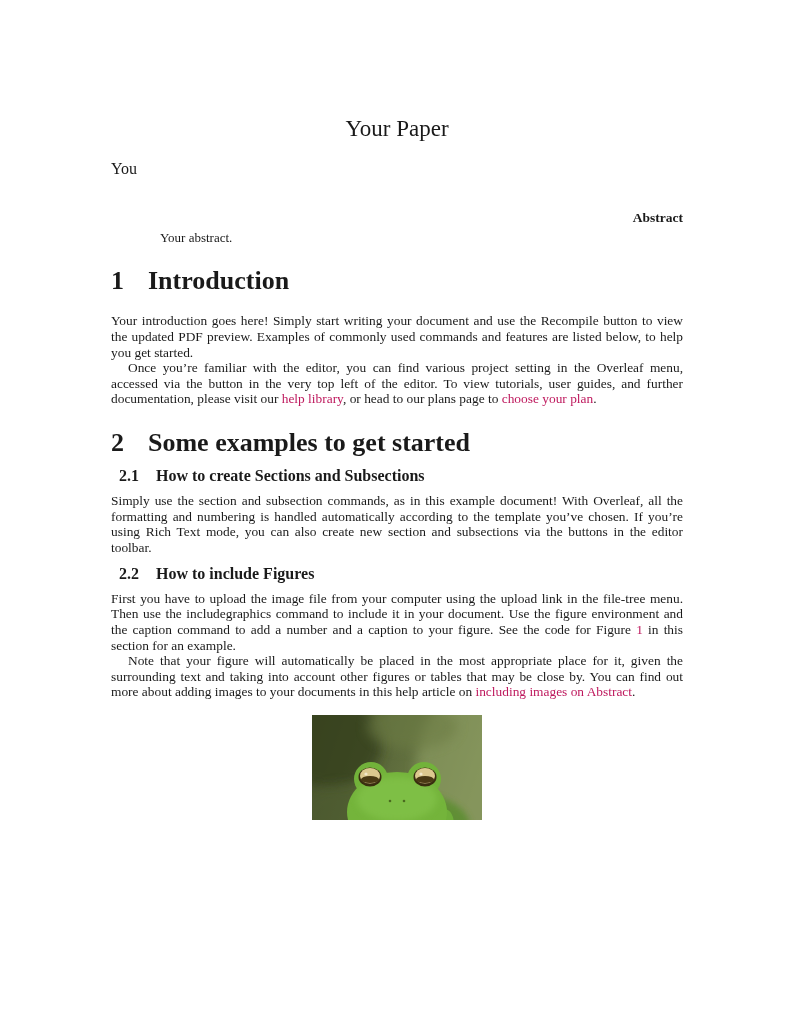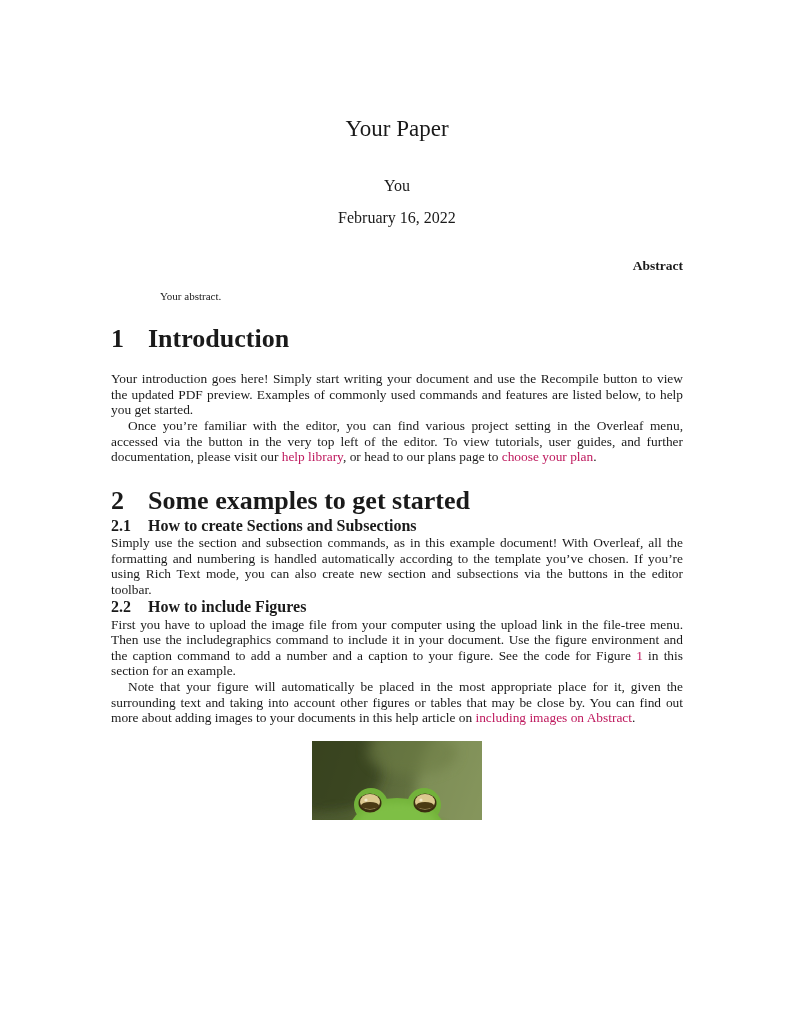--- a/index.html
+++ b/index.html
@@ -19,53 +19,52 @@
     overflow:hidden;
   }
   .doc-title{
     margin:116px 0 0 0;
     text-align:center;
     font-size:23px;
     font-weight:400;
     line-height:1.15;
   }
   .doc-author{
-    margin-top:34px;
-    text-align:center;
+    margin-top:17px;
     font-size:16px;
     line-height:1.2;
   }
   .doc-date{
     margin-top:12px;
     text-align:center;
     font-size:16px;
     line-height:1.2;
   }
   .abstract-heading{
     margin-top:31px;
     text-align:right;
     font-size:13.5px;
     font-weight:700;
     line-height:1.2;
   }
   .abstract-body{
-    margin-top:16px;
+    margin-top:4px;
     padding:0 36px;
-    font-size:11px;
+    font-size:13px;
     line-height:1.18;
     text-indent:13px;
   }
   h2.sec{
     margin:20px 0 0 0;
     font-size:26px;
     font-weight:700;
     line-height:1.2;
   }
   h3.subsec{
-    margin:0;
+    margin:8px;
     font-size:16px;
     font-weight:700;
     line-height:1.2;
   }
   .sec-num{display:inline-block;min-width:37px;}
   .subsec-num{display:inline-block;min-width:37px;}
   p.body{
     margin:0;
     font-size:13.4px;
     line-height:15.6px;
@@ -105,21 +104,20 @@
     font-size:13.4px;
   }
 </style>
 </head>
 <body>
 
 <div class="page">
 
   <div class="doc-title">Your Paper</div>
   <div class="doc-author">You</div>
-  <div class="doc-date">February 16, 2022</div>
 
   <div class="abstract-heading">Abstract</div>
   <div class="abstract-body">Your abstract.</div>
 
   <h2 class="sec"><span class="sec-num">1</span><span>Introduction</span></h2>
 
   <p class="body first">Your introduction goes here! Simply start writing your document and use the Recompile button to view the updated PDF preview. Examples of commonly used commands and features are listed below, to help you get started.</p>
 
   <p class="body indent"><span>Once you’re familiar with the editor, you can find various project setting in the Overleaf menu, accessed via the button in the very top left of the editor. To view tutorials, user guides, and further documentation, please visit our </span><a class="doclink" href="#">help library</a><span>, or head to our plans page to </span><a class="doclink" href="#">choose your plan</a><span>.</span></p>
 

